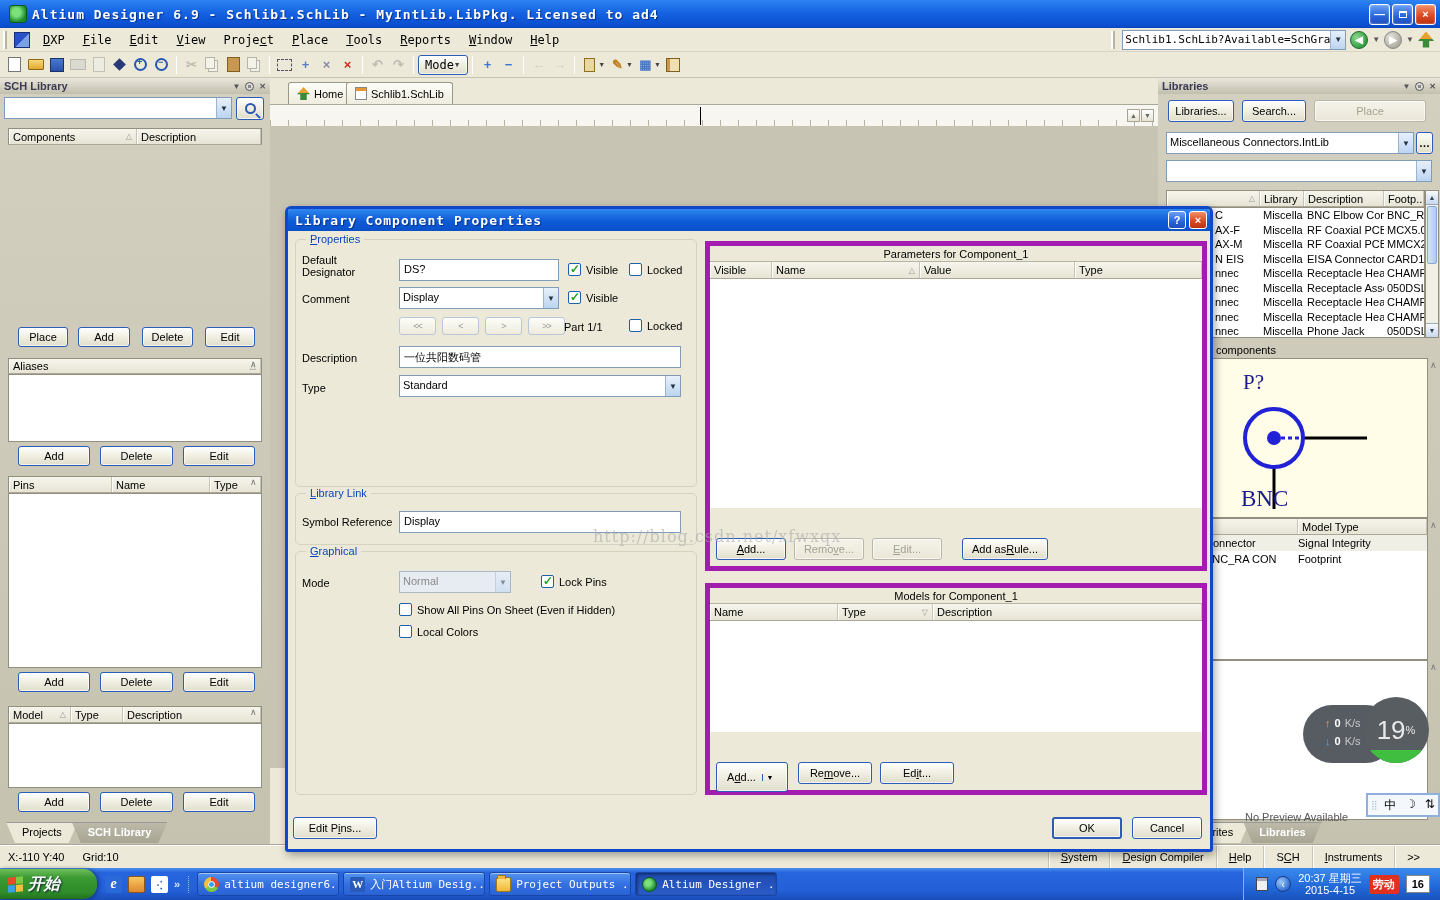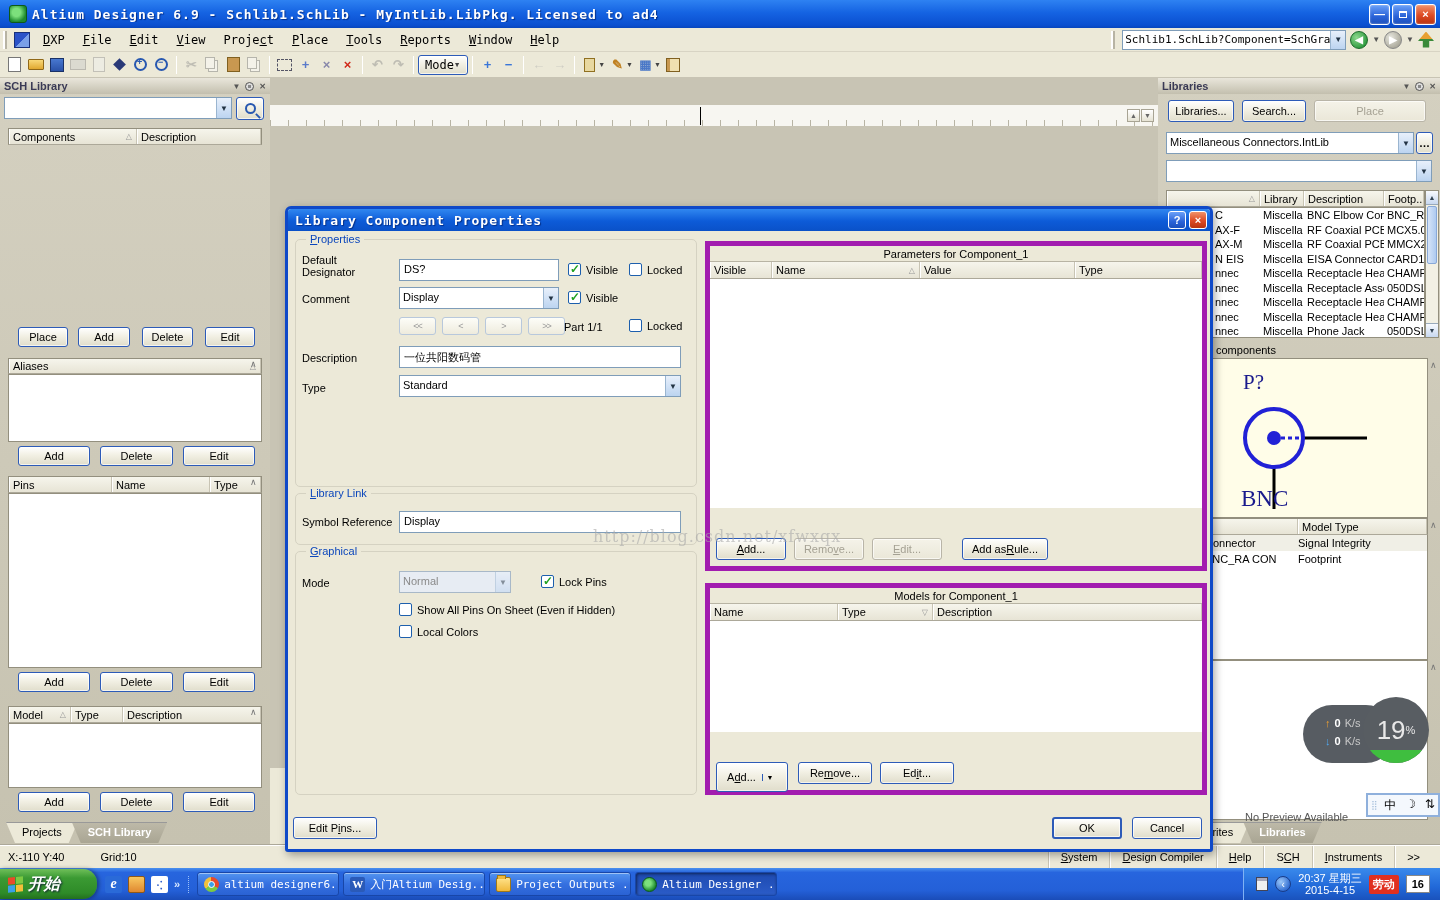--- a/index.html
+++ b/index.html
@@ -193,21 +193,21 @@
   .tbl-title { height:16px; text-align:center; border-bottom:1px solid #B8B4A4; padding-top:2px; }
   .tbl-cols { display:flex; height:17px; background:linear-gradient(180deg,#F6F5EC,#E7E4D5); border-bottom:1px solid #ACA899; }
   .tbl-white { background:#fff; }
   .tbl-btnrow { position:absolute; left:0; bottom:0; width:100%; height:34px; }
   #watermark { position:absolute; left:305px; top:296px; width:290px; color:#AAA; opacity:.6;
     font:16px "DejaVu Serif", serif; letter-spacing:1px; z-index:5; white-space:nowrap; }
 
   
   #statusbar { position:absolute; left:0; top:845px; width:1440px; height:23px; background:#ECE9D8;
     border-top:1px solid #fff; box-shadow:0 -1px 0 #ACA899; display:flex; align-items:center; padding:0 8px; }
-  #statusbar .coords { margin-right:36px;text-align:right; }
+  #statusbar .coords { margin-right:18px;text-align:right; }
   #statusbar .right { margin-left:auto; display:flex; align-items:center; height:100%; }
   .sb-item { padding:0 12px; border-left:1px solid #C8C4B4; box-shadow:inset 1px 0 0 #fff; height:100%; display:flex; align-items:center; }
 
   
   #taskbar { position:absolute; left:0; top:868px; width:1440px; height:32px;
     background:linear-gradient(180deg,#4A90EE 0%,#2765DE 14%,#2460D8 70%,#1A4CB8 100%); display:flex; align-items:center; }
   #start-btn { height:30px; width:97px; border-radius:0 14px 14px 0; display:flex; align-items:center; gap:5px; padding:0 14px 0 8px;
     background:linear-gradient(180deg,#6FBF59 0%,#3B9A33 30%,#2E8B28 80%,#236F1E 100%); box-shadow:2px 0 4px rgba(0,0,0,.4); }
   #start-btn .flag { width:15px; height:15px; display:grid; grid-template-columns:7px 7px; grid-template-rows:7px 7px; gap:1px; transform:skewY(-6deg); }
   #start-btn .flag i:nth-child(1){background:#E84A2A;} #start-btn .flag i:nth-child(2){background:#7CC942;}
@@ -260,21 +260,21 @@
       <span class="menu-item">Proje<span style="text-decoration: underline;">c</span>t</span>
       <span class="menu-item"><span style="text-decoration: underline;">P</span>lace</span>
       <span class="menu-item"><span style="text-decoration: underline;">T</span>ools</span>
       <span class="menu-item"><span style="text-decoration: underline;">R</span>eports</span>
       <span class="menu-item"><span style="text-decoration: underline;">W</span>indow</span>
       <span class="menu-item"><span style="text-decoration: underline;">H</span>elp</span>
     </div>
   <div id="menubar-right">
     <div class="grip"></div>
     <div id="address-combo">
-      <span class="val">Schlib1.SchLib?Component=SchGra</span>
+      <span class="val">Schlib1.SchLib?Available=SchGra</span>
       <span class="drop-arrow">▼</span>
     </div>
     <span class="nav-circle back">◀</span>
     <span class="tiny-caret">▼</span>
     <span class="nav-circle fwd">▶</span>
     <span class="tiny-caret">▼</span>
     <span id="home-tree-icon"></span>
   </div>
 </div>
 
@@ -341,20 +341,30 @@
     <span class="ti">
       <span class="g" style="color: rgb(74, 120, 200); font-weight: bold;">▦</span>
     </span>
     <span class="ti-caret">▼</span>
     <span class="ti i-notebook"></span>
   </div>
 
 <div id="workspace">
 
   <div id="center-bg" class="panel">
+    <div id="doc-tabstrip">
+      <div class="doc-tab" style="left:18px;">
+        <span class="home-ico"></span>
+        <span>Home</span>
+      </div>
+      <div class="doc-tab" style="left:76px;">
+        <span class="sch-ico"></span>
+        <span>Schlib1.SchLib</span>
+      </div>
+    </div>
     <div id="ruler">
       <div id="ruler-caret"></div>
       <div class="ruler-btn" style="left:857px;">▲</div>
       <div class="ruler-btn" style="left:871px;">▼</div>
     </div>
     <div id="bg-bottom">
       <div id="bg-white"></div>
       <div id="no-preview-bg">There is no preview available</div>
       <div id="bg-btnrow">
           <div class="xp-btn" style="left: 18px; top: 50px; width: 132px; height: 22px;"><span style="text-decoration: underline;">A</span>dd Footprint<span class="split-part" style="margin-left: 6px;">▼</span></div>

